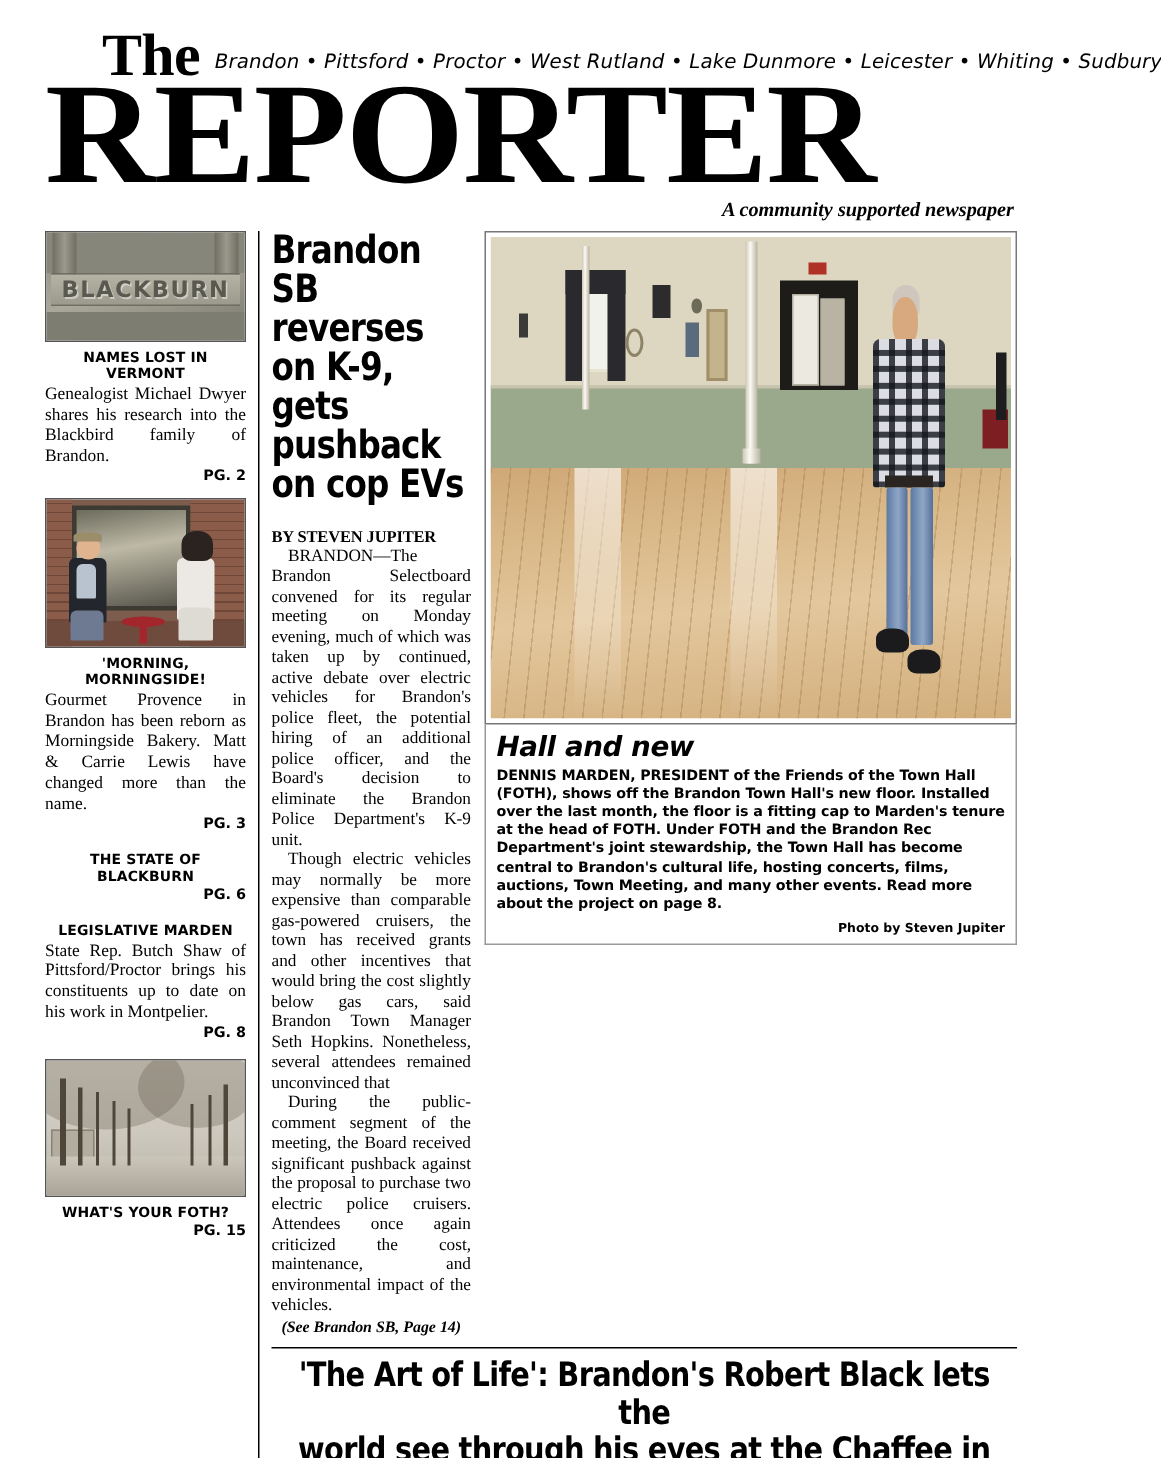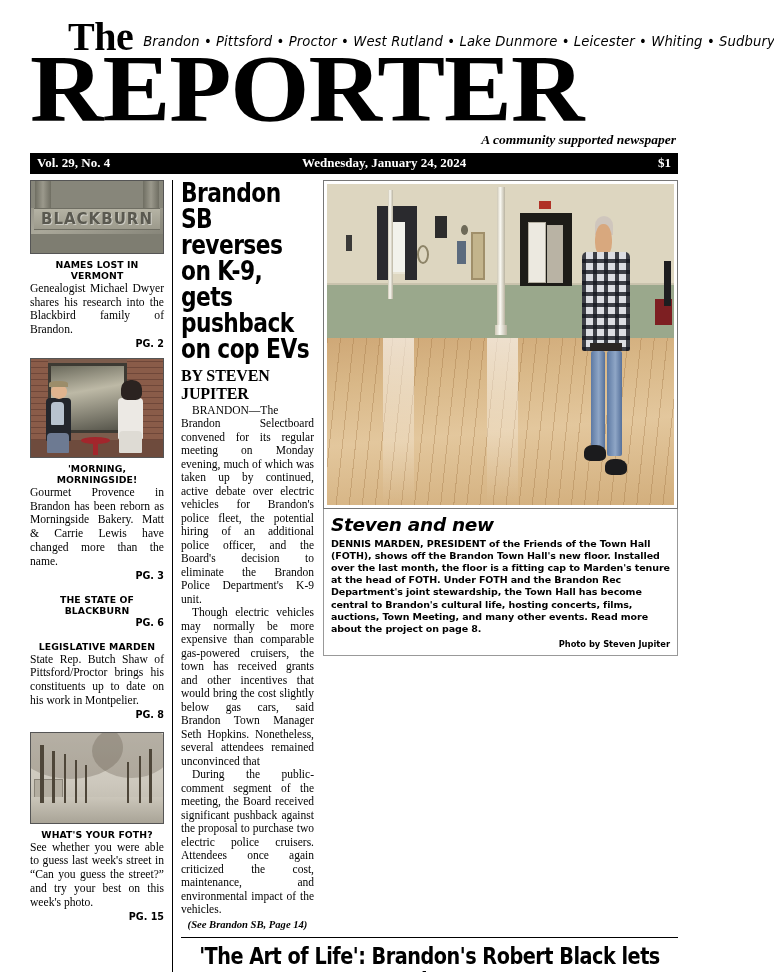--- a/index.html
+++ b/index.html
@@ -86,22 +86,22 @@
   .lead-col { width: 142px; flex: 0 0 142px; padding-right: 9px; }
   .lead-headline {
     font-family: "DejaVu Sans Condensed", "DejaVu Sans", sans-serif;
     font-weight: bold; font-size: 26px; line-height: 1.0;
     letter-spacing: -0.6px;
     transform: scaleX(0.93); transform-origin: left top;
     width: 107%;
   }
   .byline {
     font-family: "Liberation Serif", serif;
-    font-weight: bold; font-size: 16px;
-    margin-top: 5px; margin-bottom: 1px;
+    font-weight: bold; font-size: 11px;
+    margin-top: 16px; margin-bottom: 1px;
     letter-spacing: -0.1px;
   }
   .bodytext {
     font-size: 11.5px; line-height: 1.175;
     text-align: justify; hyphens: auto;
   }
   .bodytext p { text-indent: 11px; }
   .jump {
     font-style: italic; font-weight: bold; font-size: 10.6px;
     text-align: center; margin-top: 2px;
@@ -219,25 +219,20 @@
 
   <div class="masthead">
     <div class="mast-top">
       <div class="mast-the">The</div>
       <div class="mast-towns">Brandon • Pittsford • Proctor • West Rutland • Lake Dunmore • Leicester • Whiting • Sudbury • Goshen</div>
     </div>
     <div class="mast-title">REPORTER</div>
     <div class="mast-tag">A community supported newspaper</div>
   </div>
 
-  <div class="volbar">
-    <span class="vb-left">Vol. 29, No. 4</span>
-    <span class="vb-mid">Wednesday, January 24, 2024</span>
-    <span class="vb-right">$1</span>
-  </div>
 
   <div class="content">
 
     <div class="sidebar">
 
       <div class="teaser">
         <div class="teaser-photo" style="height:74px">
           <div class="bb-bg"></div>
           <div class="bb-top"></div>
           <div class="bb-pil" style="left:3%"></div>
@@ -298,21 +293,20 @@
           <div class="ws-tree" style="left:7%;height:64%;width:4px;"></div>
           <div class="ws-tree" style="left:16%;height:58%;width:3px;"></div>
           <div class="ws-tree" style="left:25%;height:54%;"></div>
           <div class="ws-tree" style="left:33%;height:48%;"></div>
           <div class="ws-tree" style="left:41%;height:42%;"></div>
           <div class="ws-tree" style="right:8%;height:60%;width:3px;"></div>
           <div class="ws-tree" style="right:17%;height:52%;"></div>
           <div class="ws-tree" style="right:26%;height:45%;"></div>
         </div>
         <div class="teaser-kicker">WHAT'S YOUR FOTH?</div>
-        <div class="teaser-text">See whether you were able to guess last week's street in “Can you guess the street?” and try your best on this week's photo.</div>
         <div class="teaser-pg">PG. 15</div>
       </div>
 
     </div>
 
     <div class="vrule"></div>
 
     <div class="mainarea">
 
       <div class="topsec">
@@ -368,21 +362,21 @@
                 <div class="m-shirt" style="left:14%;top:13%;width:58%;height:36%;"></div>
                 <div class="m-belt" style="left:24%;top:46%;width:38%;height:3%;"></div>
                 <div class="m-legL" style="left:25%;top:49%;width:17%;height:37%;"></div>
                 <div class="m-legR" style="left:44%;top:49%;width:18%;height:38%;"></div>
                 <div class="m-shoe" style="left:17%;top:83%;width:26%;height:6%;"></div>
                 <div class="m-shoe" style="left:42%;top:88%;width:26%;height:6%;"></div>
               </div>
             </div>
           </div>
           <div class="cap-box">
-            <div class="cap-head">Steven and new</div>
+            <div class="cap-head">Hall and new</div>
             <div class="cap-text">DENNIS MARDEN, PRESIDENT of the Friends of the Town Hall (FOTH), shows off the Brandon Town Hall's new floor. Installed over the last month, the floor is a fitting cap to Marden's tenure at the head of FOTH. Under FOTH and the Brandon Rec Department's joint stewardship, the Town Hall has become central to Brandon's cultural life, hosting concerts, films, auctions, Town Meeting, and many other events. Read more about the project on page 8.</div>
             <div class="cap-credit">Photo by Steven Jupiter</div>
           </div>
         </div>
       </div>
 
       <hr class="hrule">
 
       <div class="art-headline">
         <div>'The Art of Life': Brandon's Robert Black lets the</div>

